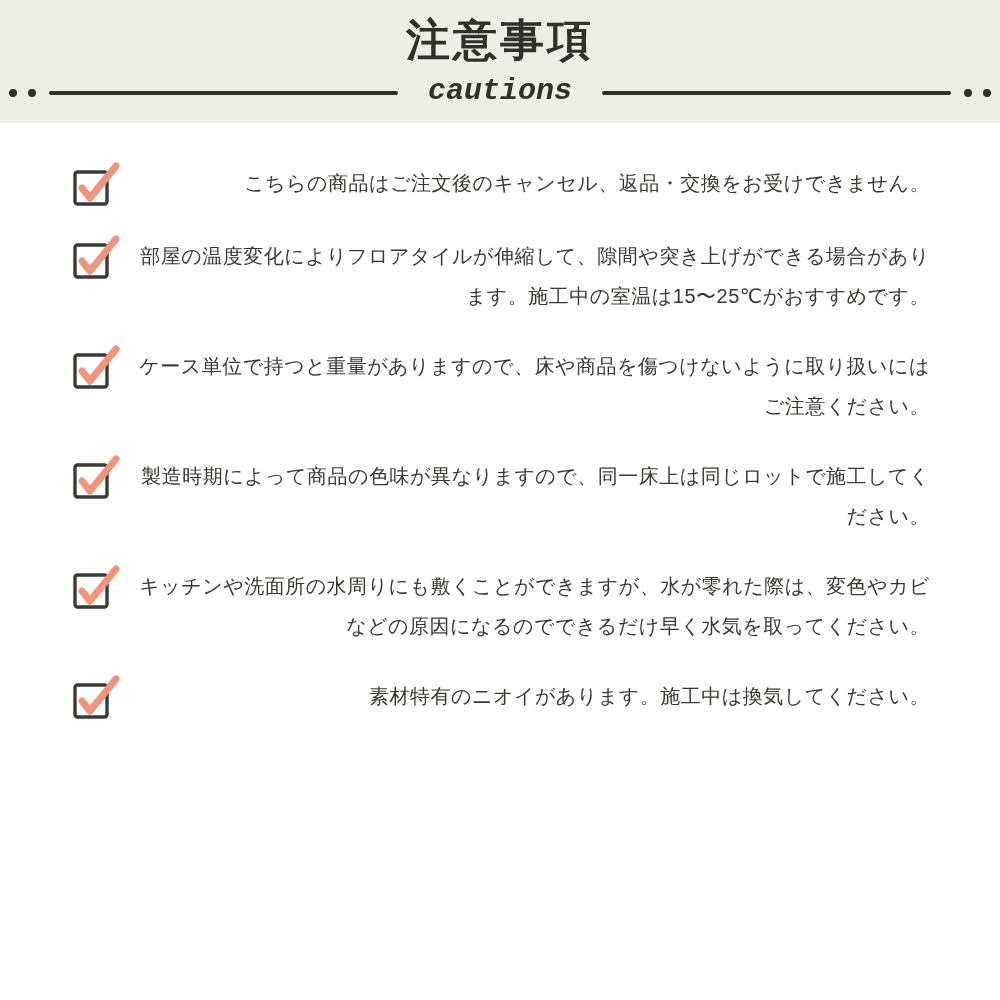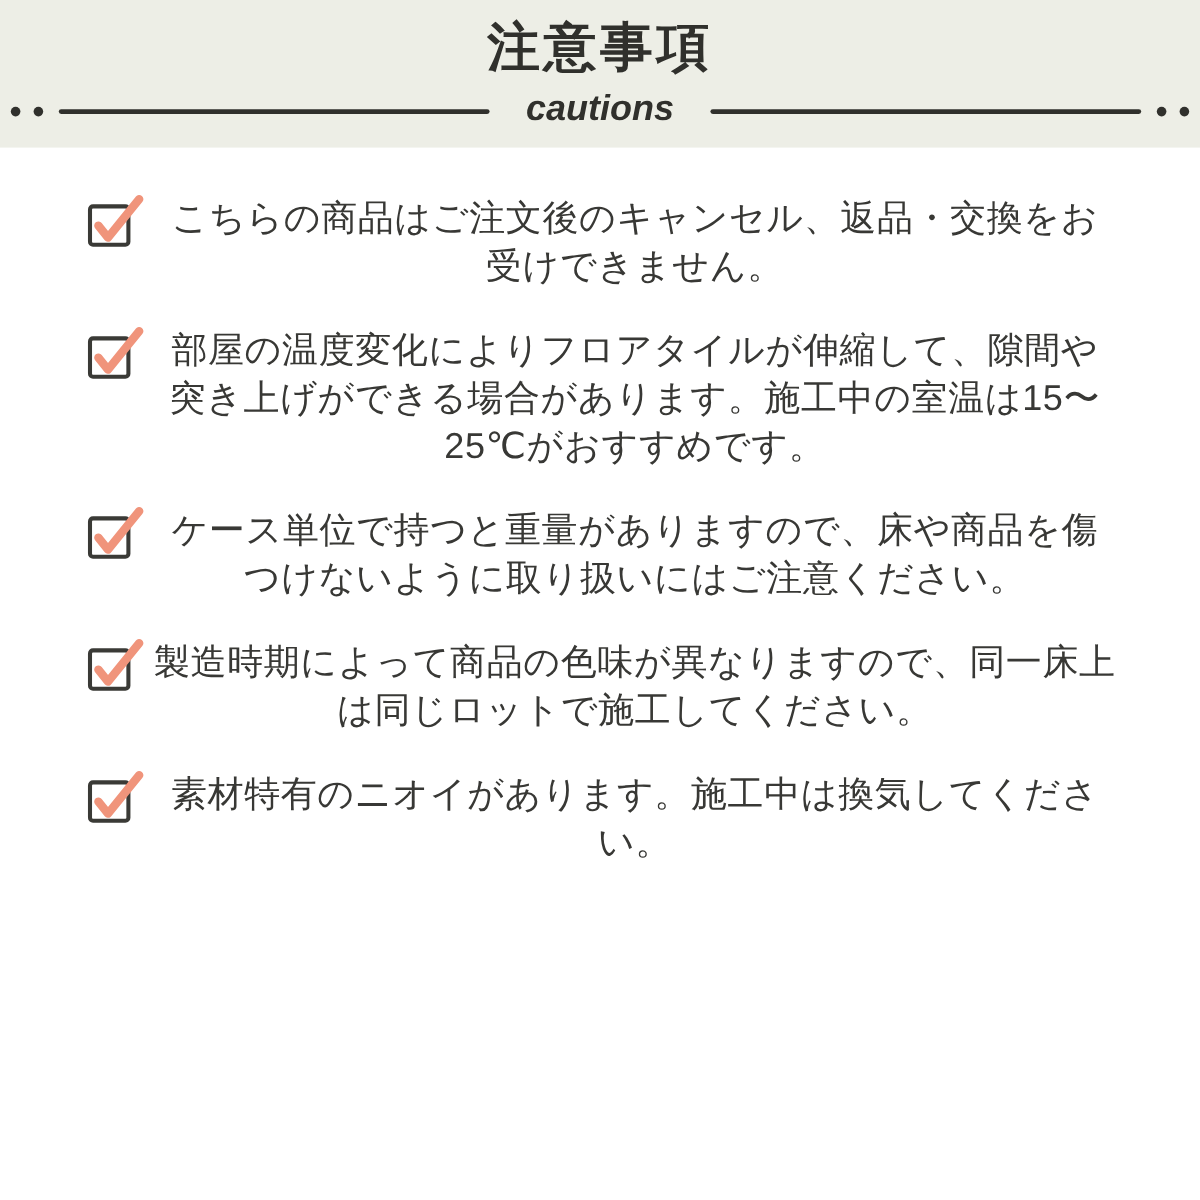--- a/index.html
+++ b/index.html
@@ -48,21 +48,21 @@
   .dot + .dot { margin-left: 11px; }
   .divider-line {
     flex: 1 1 auto;
     height: 4px;
     background: #30302c;
     border-radius: 2px;
   }
   .divider-line.left { margin-left: 13px; }
   .divider-line.right { margin-right: 13px; }
   .divider-label {
-    font-family: Liberation Sans, sans-serif;
+    font-family: Liberation Mono, monospace;
     font-style: italic;
     font-weight: 700;
     font-size: 30px;
     color: #30302c;
     padding: 0 30px;
     flex: 0 0 auto;
     line-height: 1;
     transform: translateY(-2px);
   }
 
@@ -79,25 +79,25 @@
     flex: 0 0 auto;
     width: 48px;
     height: 46px;
     margin-top: -3px;
     margin-right: 8px;
     display: inline-block;
   }
   .checkbox svg { display: block; }
   .caution-text {
     flex: 1 1 auto;
-    font-size: 30px;
+    font-size: 20px;
     line-height: 40px;
     letter-spacing: 0.5px;
     color: #383835;
-    text-align: center;
+    text-align: right;
   }
 </style>
 </head>
 <body>
 
 <div class="header">
   <h1 class="page-title">注意事項</h1>
   <div class="divider">
     <span class="dot"></span>
     <span class="dot"></span>
@@ -145,20 +145,29 @@
   <div class="caution-item">
     <span class="checkbox">
       <svg viewBox="0 0 48 46" width="48" height="46" xmlns="http://www.w3.org/2000/svg">
         <rect x="3" y="12" width="32" height="32" rx="2.5" fill="#ffffff" stroke="#3a3a36" stroke-width="3.4"></rect>
         <path d="M10 28 L18 38 L44 6" fill="none" stroke="#f0947b" stroke-width="7" stroke-linecap="round" stroke-linejoin="round"></path>
       </svg>
     </span>
     <p class="caution-text">製造時期によって商品の色味が異なりますので、同一床上は同じロットで施工してください。</p>
   </div>
 
+  <div class="caution-item">
+    <span class="checkbox">
+      <svg viewBox="0 0 48 46" width="48" height="46" xmlns="http://www.w3.org/2000/svg">
+        <rect x="3" y="12" width="32" height="32" rx="2.5" fill="#ffffff" stroke="#3a3a36" stroke-width="3.4"></rect>
+        <path d="M10 28 L18 38 L44 6" fill="none" stroke="#f0947b" stroke-width="7" stroke-linecap="round" stroke-linejoin="round"></path>
+      </svg>
+    </span>
+    <p class="caution-text">キッチンや洗面所の水周りにも敷くことができますが、水が零れた際は、変色やカビなどの原因になるのでできるだけ早く水気を取ってください。</p>
+  </div>
 
   <div class="caution-item">
     <span class="checkbox">
       <svg viewBox="0 0 48 46" width="48" height="46" xmlns="http://www.w3.org/2000/svg">
         <rect x="3" y="12" width="32" height="32" rx="2.5" fill="#ffffff" stroke="#3a3a36" stroke-width="3.4"></rect>
         <path d="M10 28 L18 38 L44 6" fill="none" stroke="#f0947b" stroke-width="7" stroke-linecap="round" stroke-linejoin="round"></path>
       </svg>
     </span>
     <p class="caution-text">素材特有のニオイがあります。施工中は換気してください。</p>
   </div>

